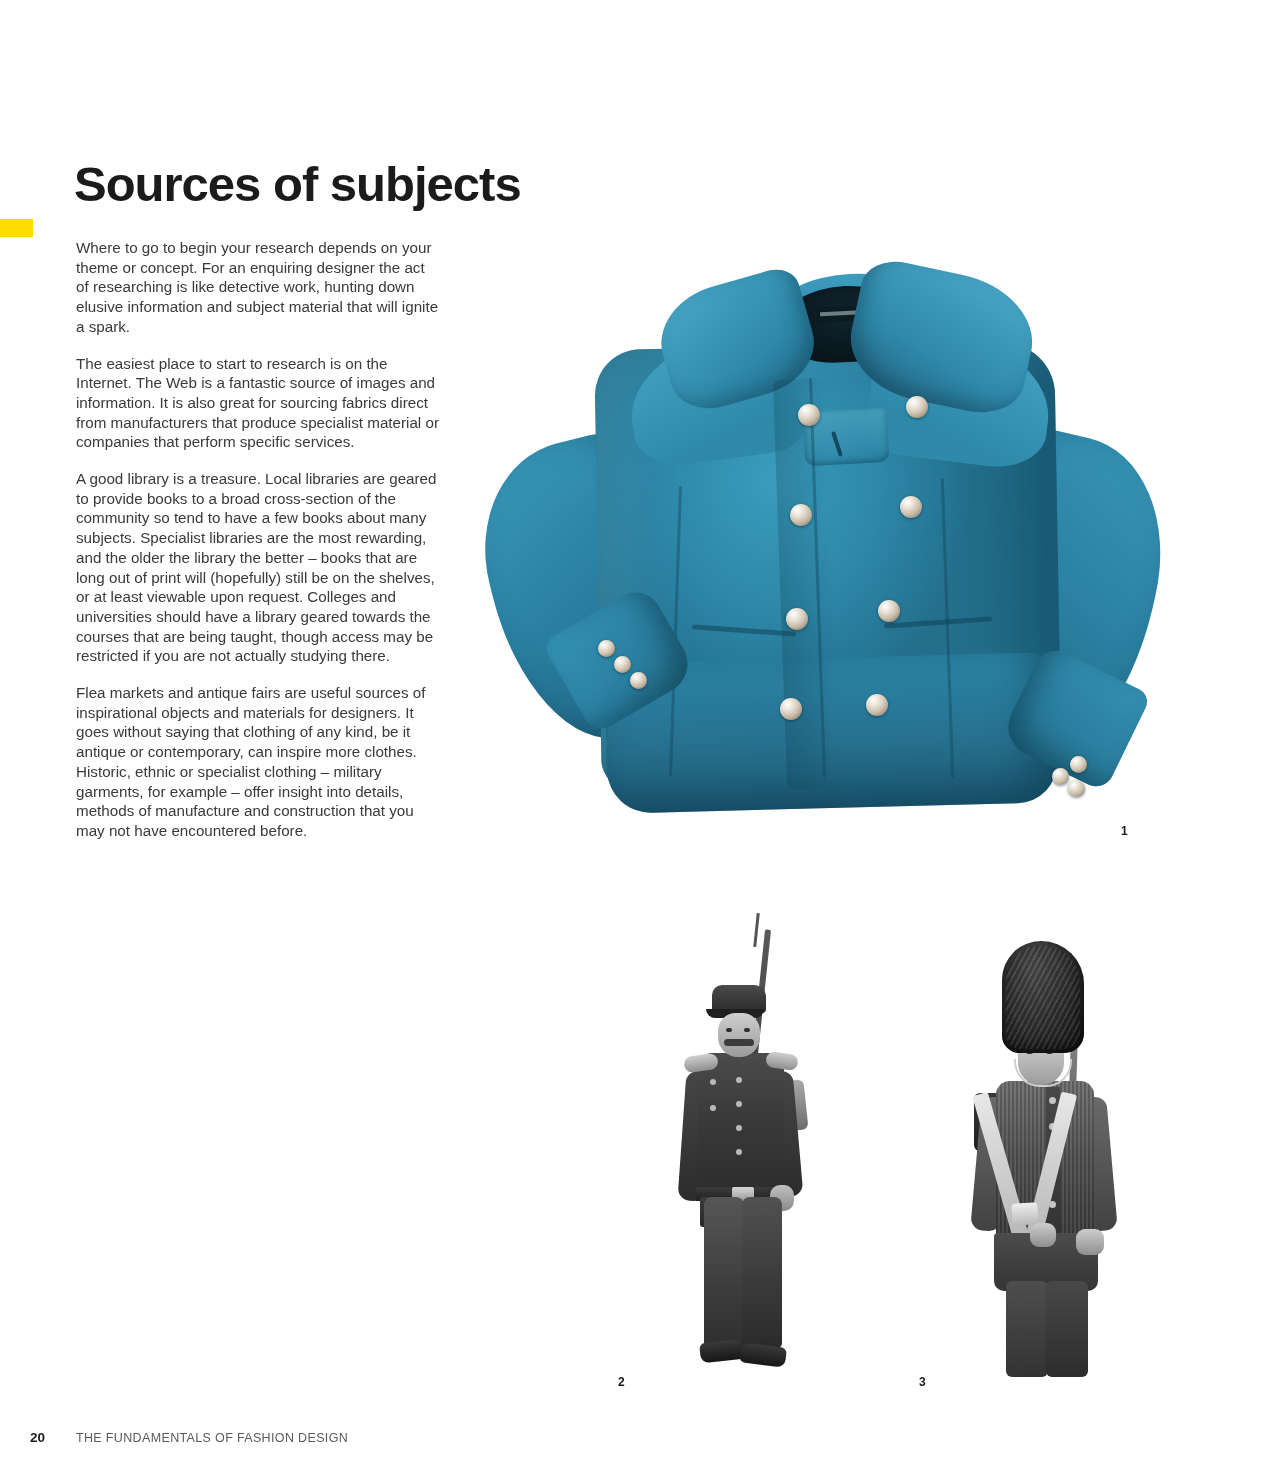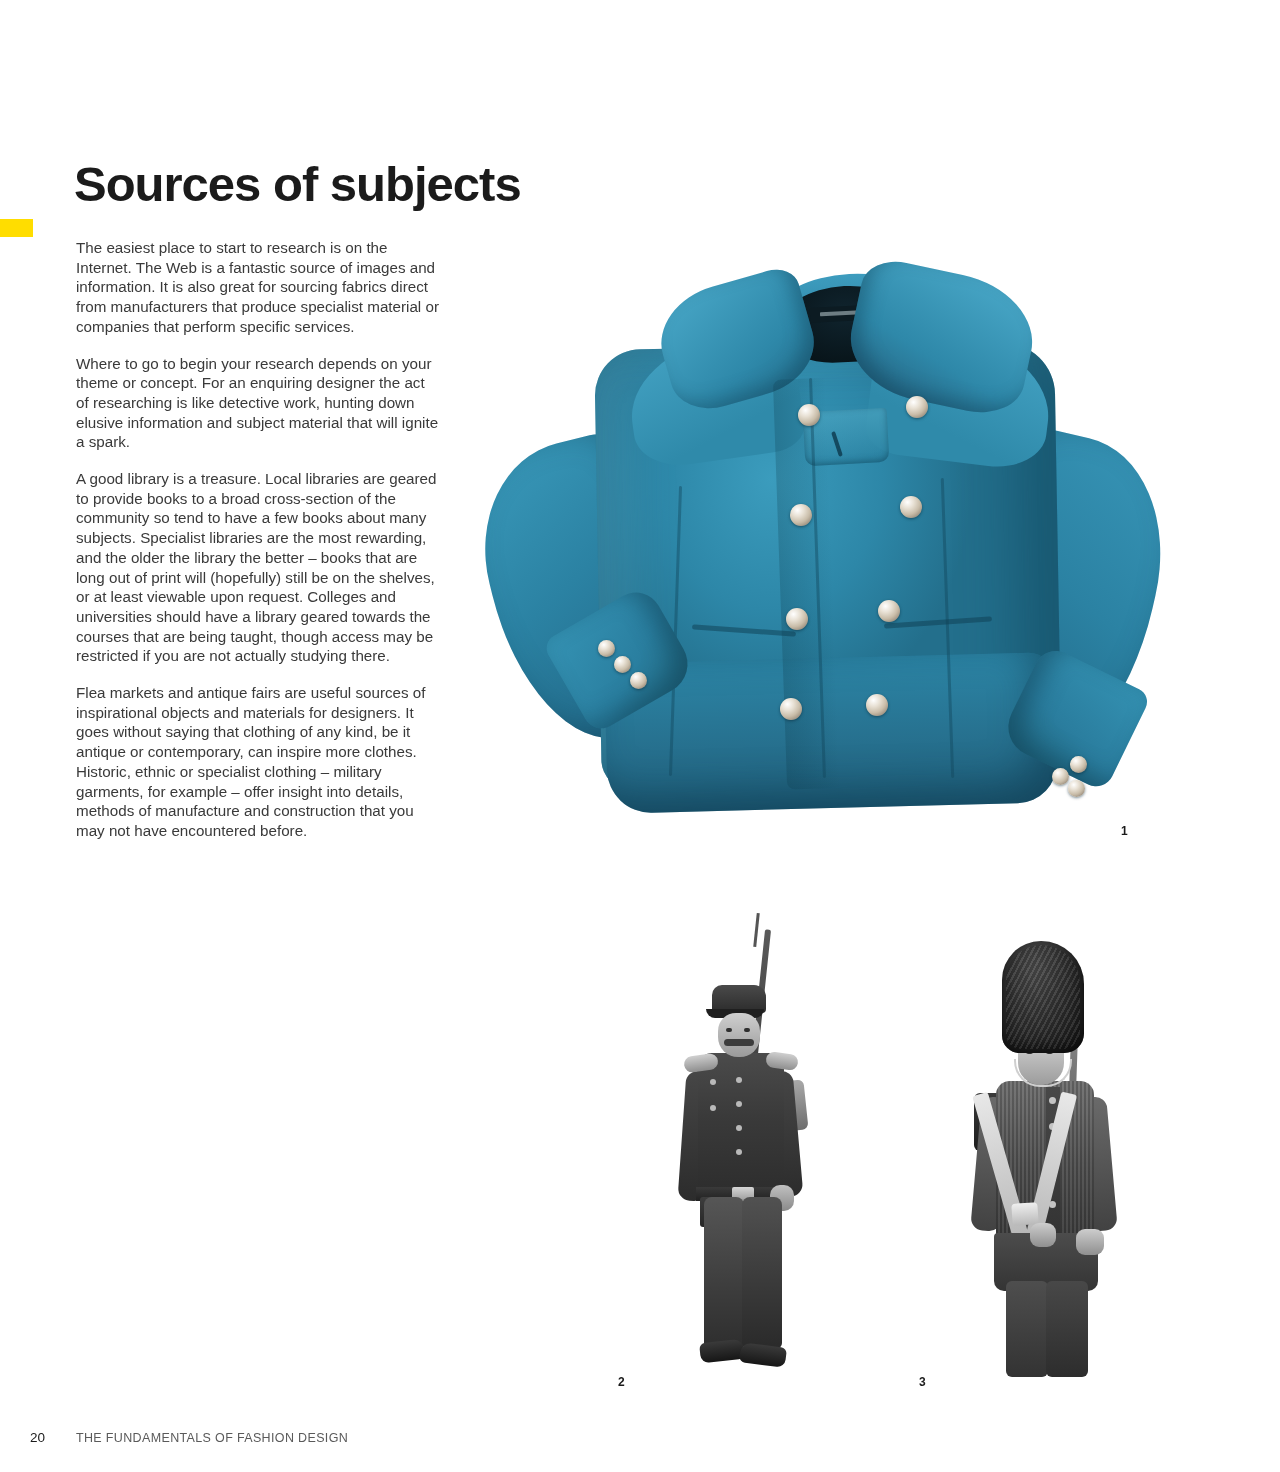--- a/index.html
+++ b/index.html
@@ -527,41 +527,41 @@
   
   .footer {
     position: absolute;
     left: 30px;
     top: 1430px;
     display: flex;
     align-items: baseline;
   }
   .footer-page {
     font-size: 13.5px;
-    font-weight: normal;
+    font-weight: bold;
     color: #1a1a1a;
     width: 46px;
   }
   .footer-title {
     font-size: 12.5px;
     color: #5a5a5a;
     letter-spacing: .35px;
     font-family: "Liberation Sans", sans-serif;
   }
 </style>
 </head>
 <body>
 
 <div class="edge-tab"></div>
 
 <h1 class="page-title">Sources of subjects</h1>
 
 <div class="text-column">
+  <p class="para">Where to go to begin your research depends on your theme or concept. For an enquiring designer the act of researching is like detective work, hunting down elusive information and subject material that will ignite a spark.</p>
   <p class="para">The easiest place to start to research is on the Internet. The Web is a fantastic source of images and information. It is also great for sourcing fabrics direct from manufacturers that produce specialist material or companies that perform specific services.</p>
-  <p class="para">Where to go to begin your research depends on your theme or concept. For an enquiring designer the act of researching is like detective work, hunting down elusive information and subject material that will ignite a spark.</p>
   <p class="para">A good library is a treasure. Local libraries are geared to provide books to a broad cross-section of the community so tend to have a few books about many subjects. Specialist libraries are the most rewarding, and the older the library the better – books that are long out of print will (hopefully) still be on the shelves, or at least viewable upon request. Colleges and universities should have a library geared towards the courses that are being taught, though access may be restricted if you are not actually studying there.</p>
   <p class="para">Flea markets and antique fairs are useful sources of inspirational objects and materials for designers. It goes without saying that clothing of any kind, be it antique or contemporary, can inspire more clothes. Historic, ethnic or specialist clothing – military garments, for example – offer insight into details, methods of manufacture and construction that you may not have encountered before.</p>
 </div>
 
 <div class="fig-jacket">
   <div class="jacket-stage">
     <div class="jk jk-sleeve-l"></div>
     <div class="jk jk-sleeve-r"></div>
     <div class="jk jk-body"></div>
     <div class="jk jk-hem"></div>

